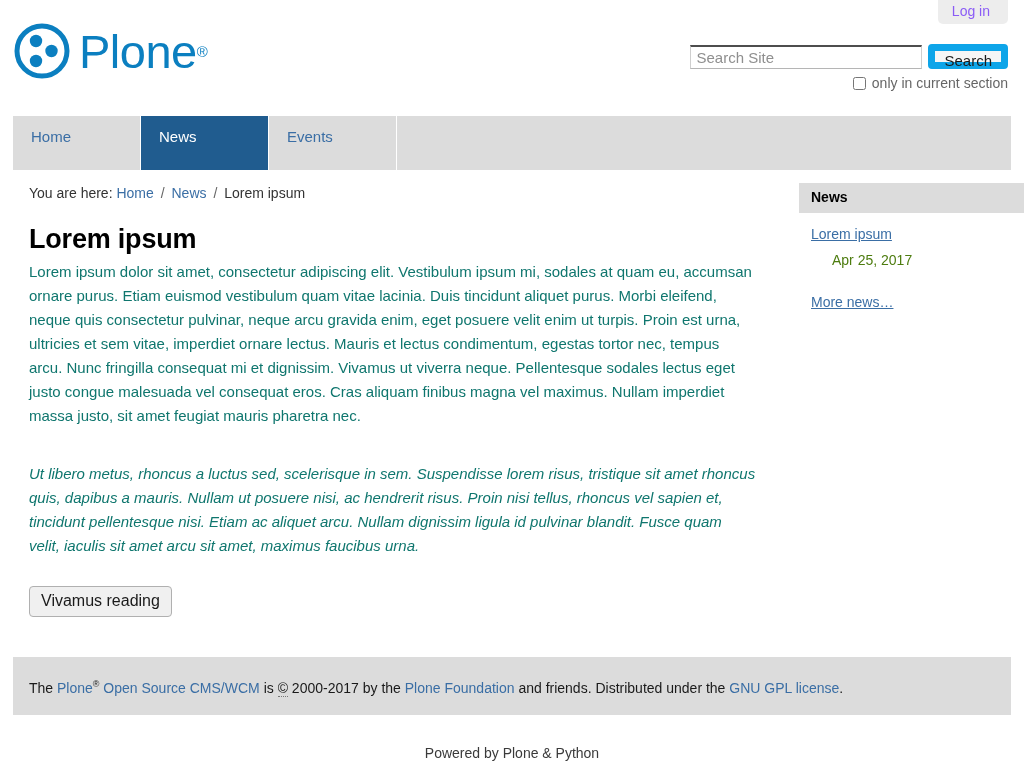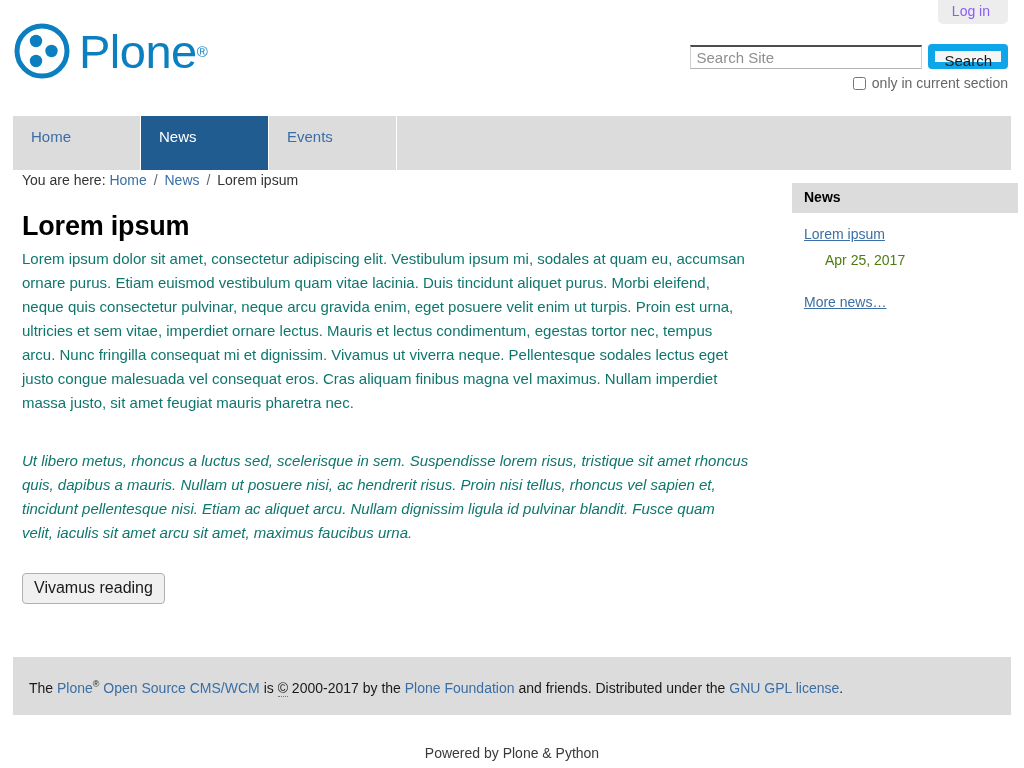--- a/index.html
+++ b/index.html
@@ -168,22 +168,23 @@
   }
   .nav-filler {
     flex: 1 1 auto;
     height: 54px;
     background: #dcdcdc;
   }
 
   
   .columns {
     position: relative;
-    margin-left: 20px;
+    margin-left: 27px;
     width: 998px;
+    padding-top: 13px;
     box-sizing: border-box;
   }
   .content-col {
     width: 757px;
   }
   .breadcrumb {
     font-size: 14px;
     color: #333333;
     padding: 0 0 2px 2px;
     line-height: 20px;

